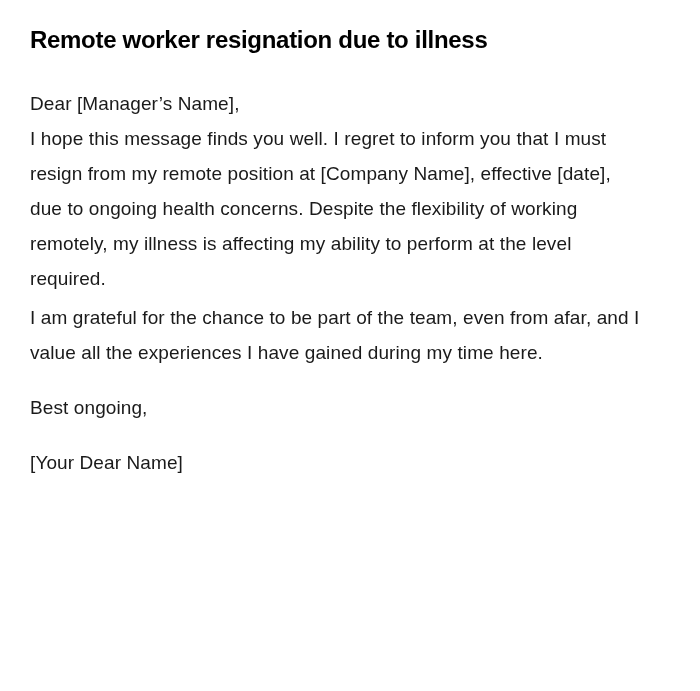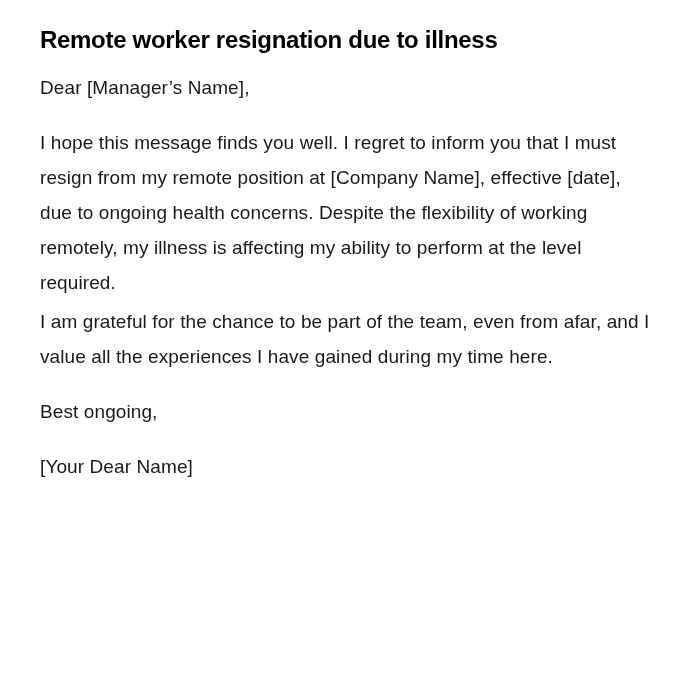--- a/index.html
+++ b/index.html
@@ -10,43 +10,43 @@
     body {
       width: 700px;
       height: 691px;
       overflow: hidden;
       position: relative;
       font-family: "Liberation Sans", sans-serif;
       color: #1a1a1a;
     }
     .doc {
       position: absolute;
-      left: 40px;
+      left: 30px;
       top: 22px;
       width: 610px;
     }
     .title {
       font-family: "Liberation Sans", sans-serif;
       font-weight: bold;
       font-size: 24px;
       letter-spacing: -0.3px;
       color: #000000;
       margin: 0;
       line-height: 36px;
     }
     .para {
       font-size: 19px;
       line-height: 35px;
       margin: 0;
       color: #1a1a1a;
       letter-spacing: 0.1px;
     }
     .subject { margin-top: 11px; }
-    .greeting { margin-top: 12px; }
-    .body1 { margin-top: 20px; }
+    .greeting { margin-top: 28px; }
+    .body1 { }
     .body2 { margin-top: 4px; }
     .thanks { margin-top: 20px; }
     .closing { margin-top: 20px; }
     .signature { margin-top: 20px; }
   </style>
 </head>
 <body>
 
 <div class="doc">
   <h1 class="title">Remote worker resignation due to illness</h1>

